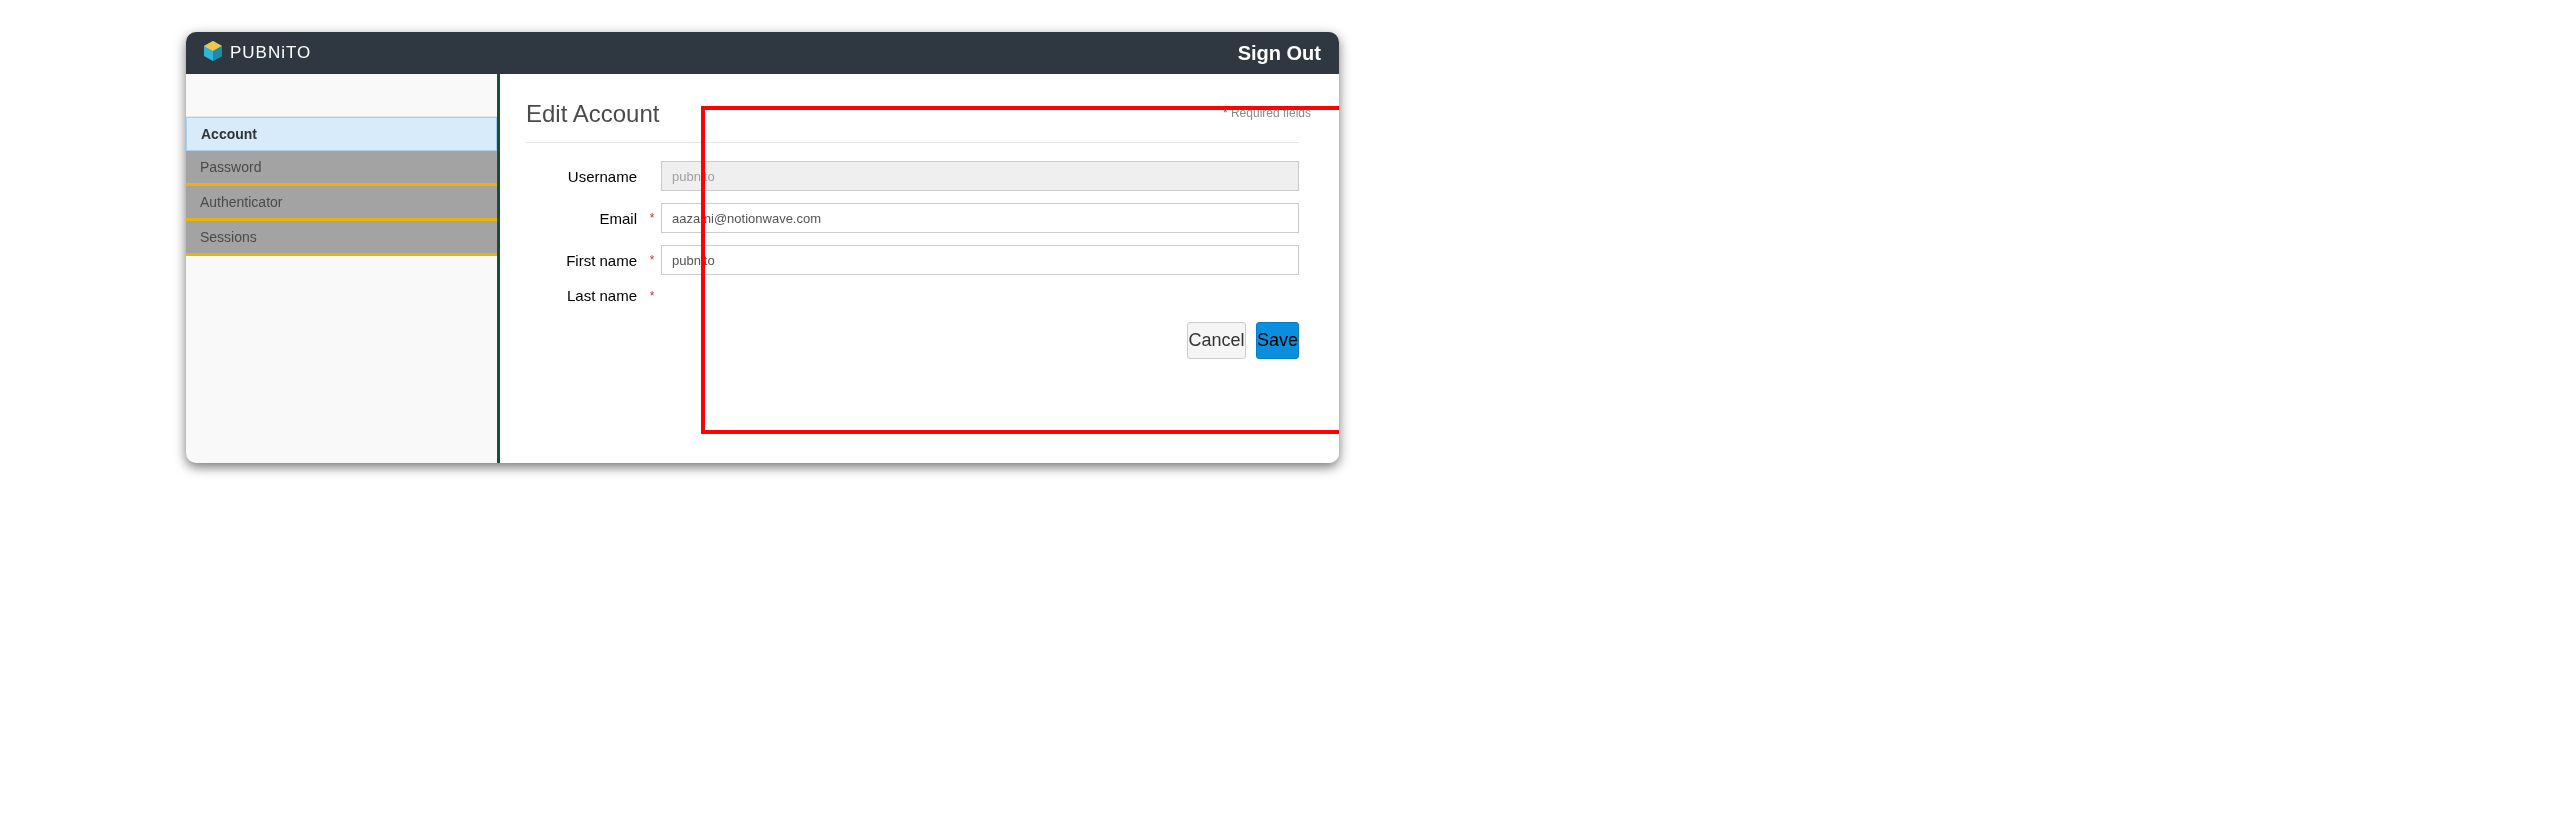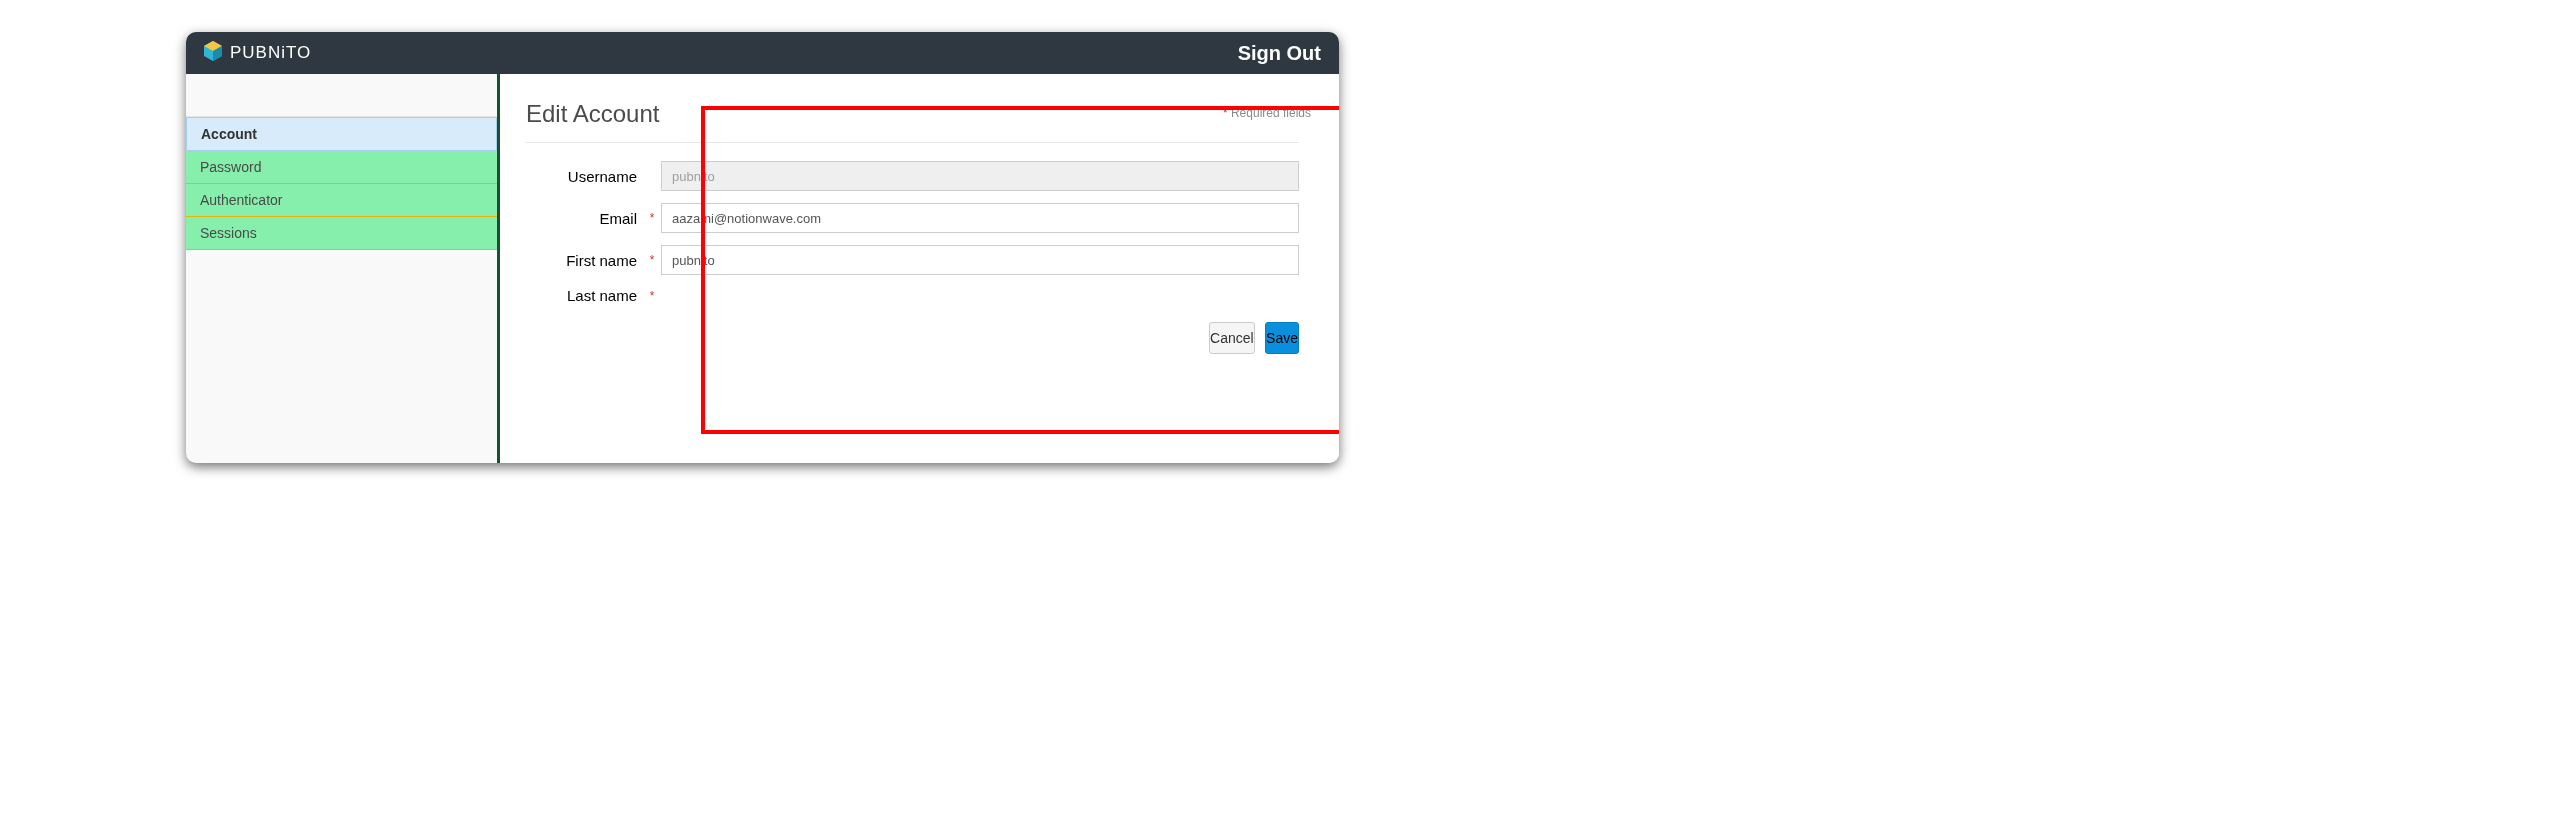--- a/index.html
+++ b/index.html
@@ -56,23 +56,23 @@
     padding-top: 42px;
   }
   .nav {
     list-style: none;
     border-top: 1px solid #e6e6e6;
   }
   .nav li {
     padding: 8px 14px;
     font-size: 14px;
     color: #4a4a4a;
-    border-bottom: 1px solid #eab308;
+    border-bottom: 3px solid #eab308;
     cursor: pointer;
-    background: #86efac;
+    background: #a3a3a3;
   }
   .nav li.active {
     background: #d7ebfb;
     border: 1px solid #a9cff0;
     font-weight: bold;
     color: #333;
   }
   .content {
     flex: 1;
     background: #ffffff;
@@ -134,21 +134,21 @@
     background: #efefef;
     color: #9f9f9f;
   }
   .actions {
     text-align: right;
     margin-top: 18px;
   }
   .btn {
     display: inline-block;
     padding: 7px 0;
-    font-size: 14px;
+    font-size: 18px;
     border-radius: 3px;
     cursor: pointer;
     border: 1px solid #ccc;
     background: #f5f5f5;
     color: #333;
     margin-left: 6px;
   }
   .btn-primary {
     background: #0a8ede;
     border: 1px solid #067dc7;

